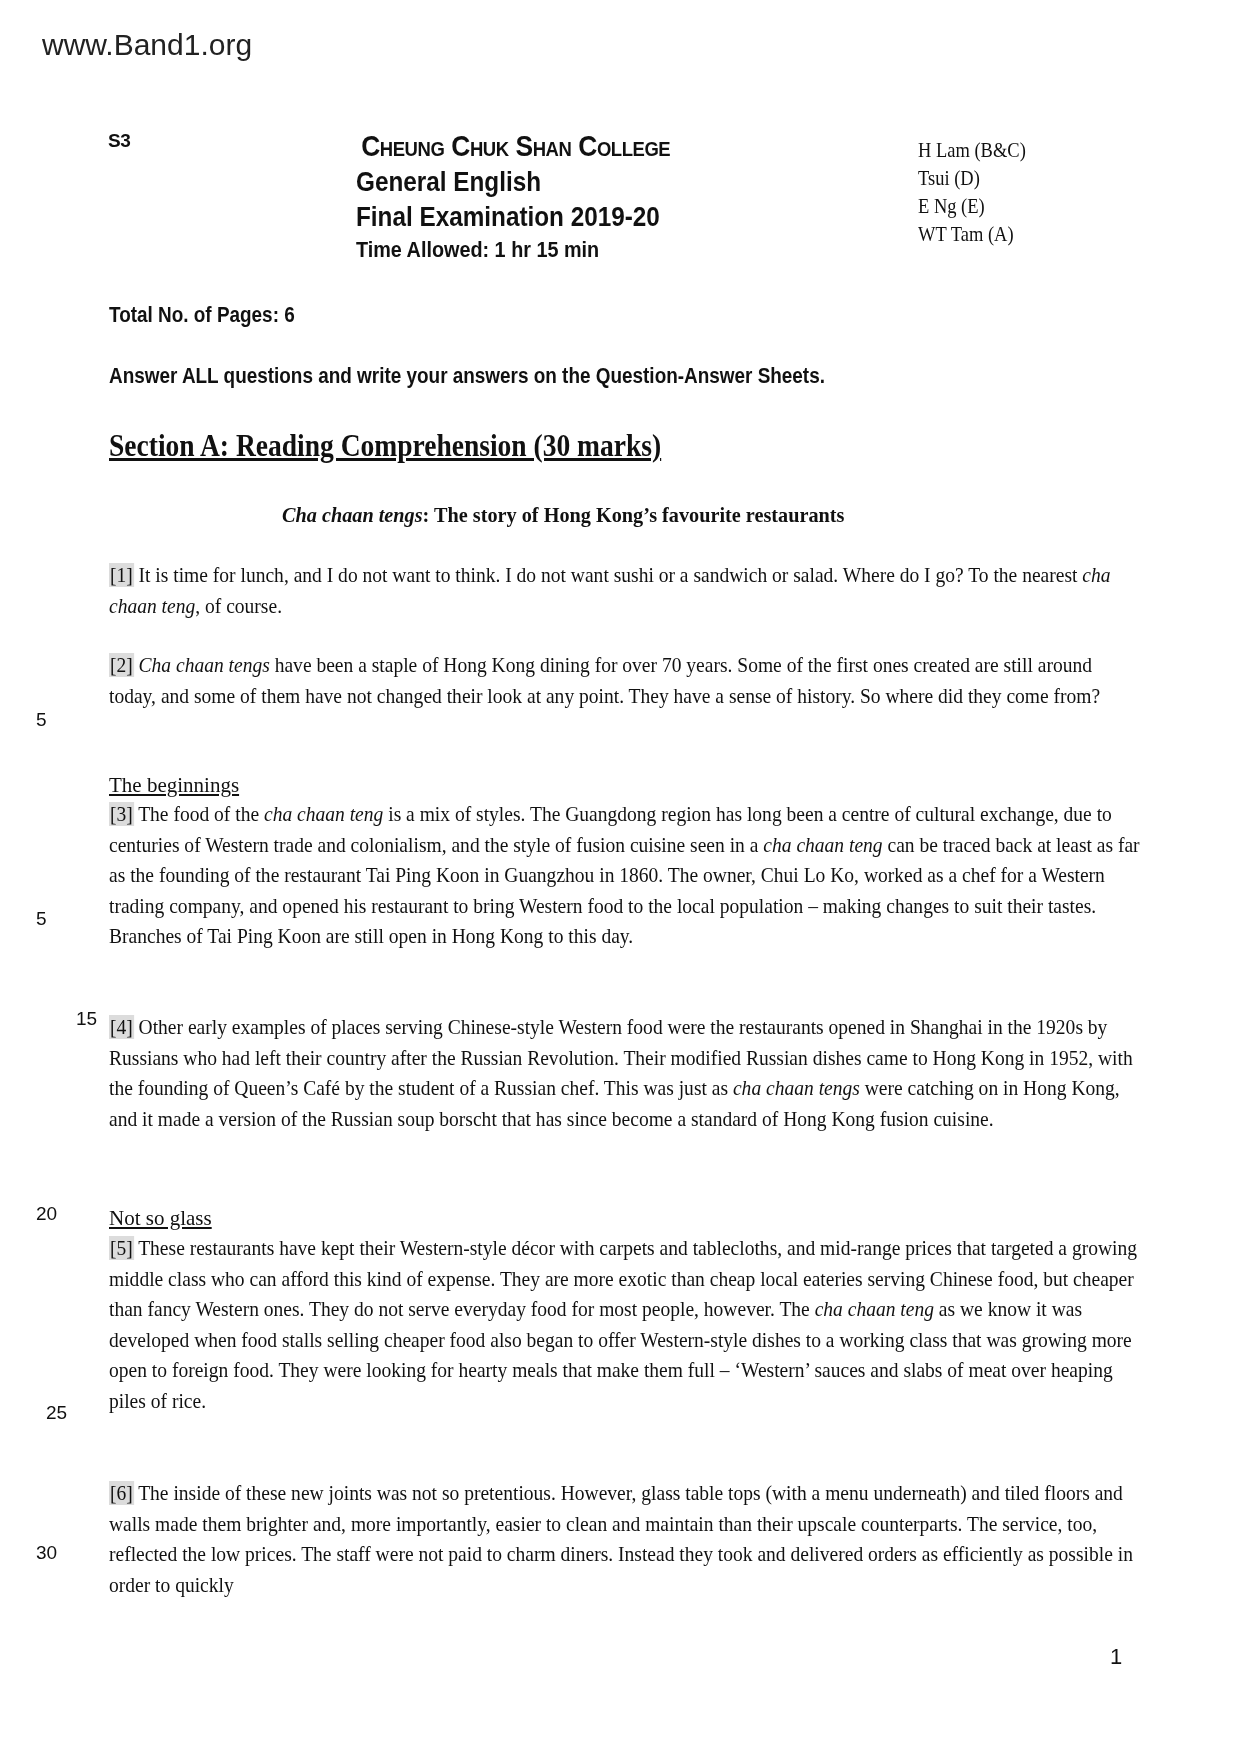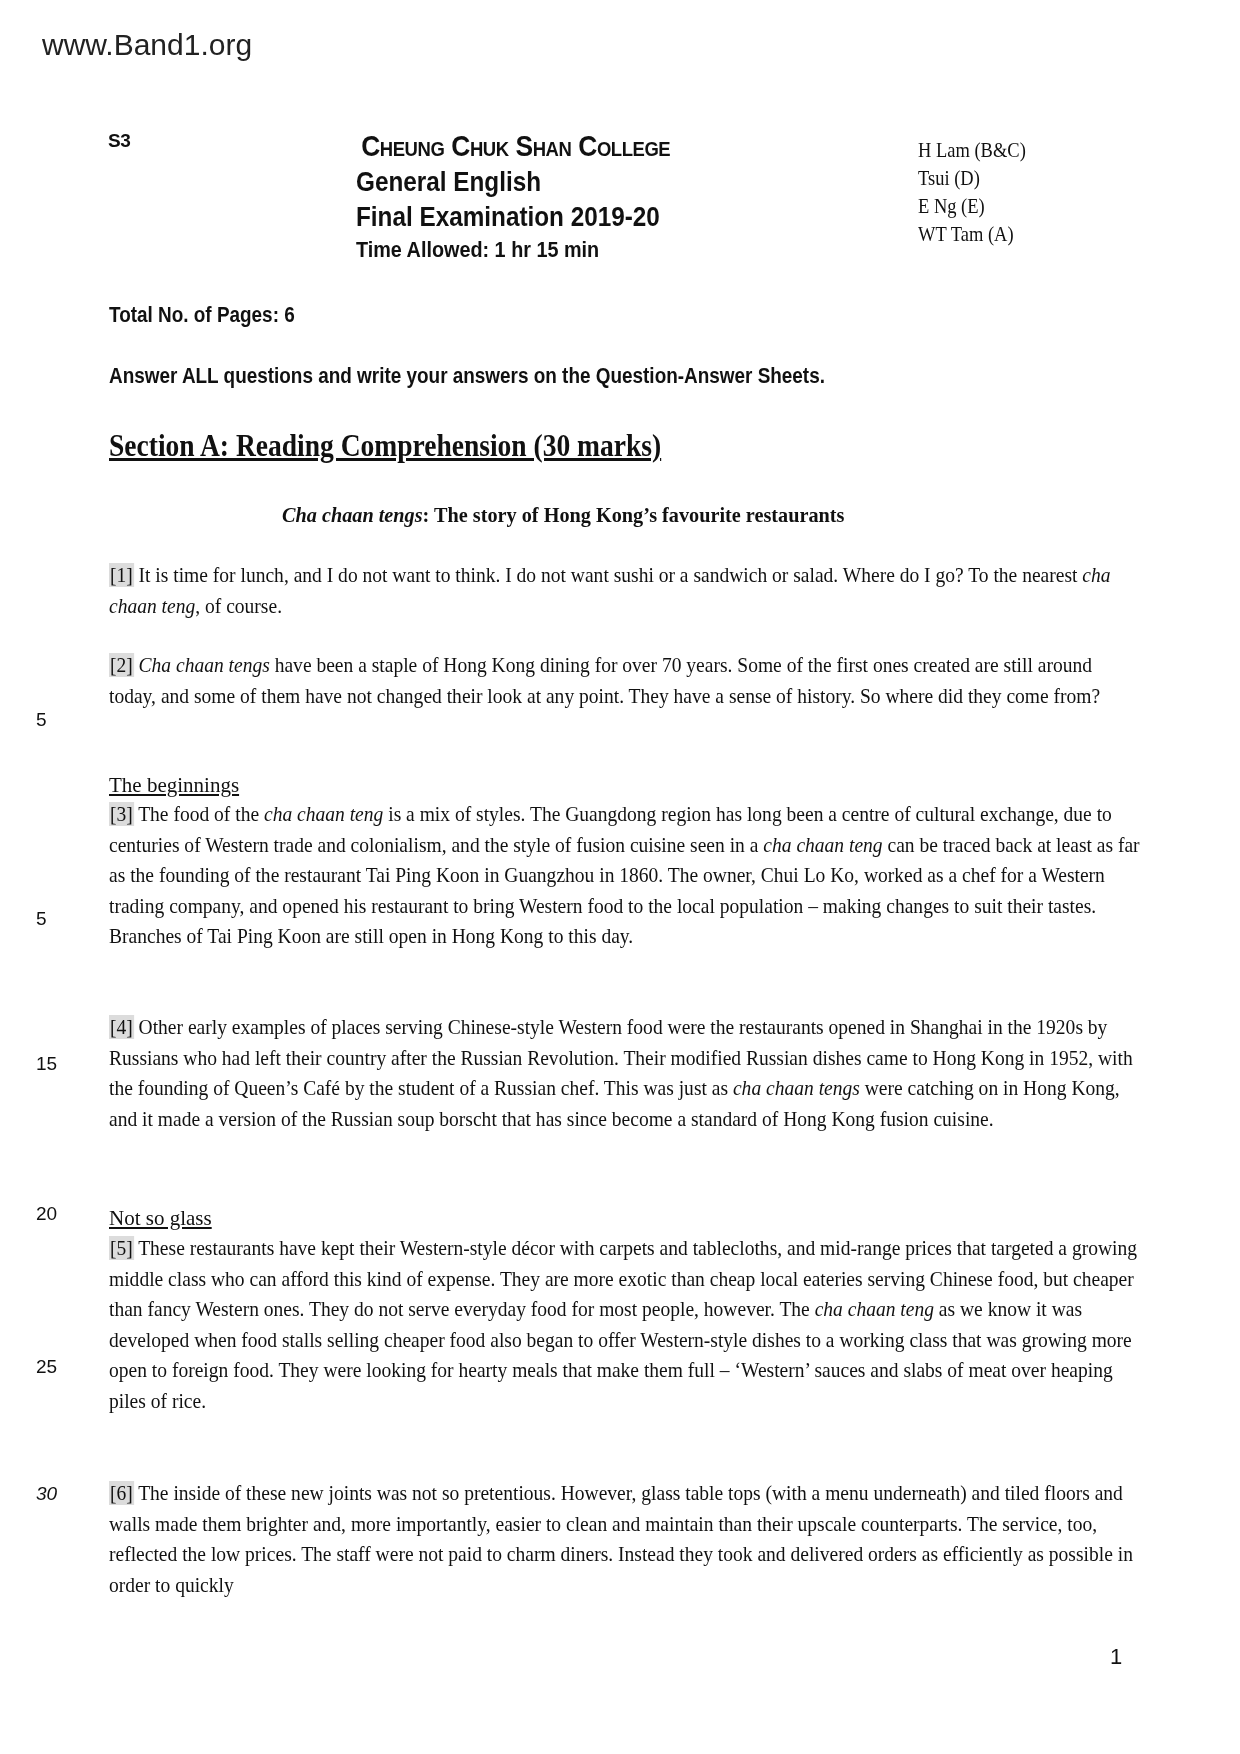--- a/index.html
+++ b/index.html
@@ -71,18 +71,18 @@
 
 <div class="para serif squeeze" style="top:1012px;"><span class="pnum">[4]</span><span> Other early examples of places serving Chinese-style Western food were the restaurants opened in Shanghai in the 1920s by Russians who had left their country after the Russian Revolution. Their modified Russian dishes came to Hong Kong in 1952, with the founding of Queen’s Café by the student of a Russian chef. This was just as </span><i>cha chaan tengs</i><span> were catching on in Hong Kong, and it made a version of the Russian soup borscht that has since become a standard of Hong Kong fusion cuisine.</span></div>
 
 <div class="subhead serif" style="top:1203px;">Not so glass</div>
 <div class="para serif squeeze" style="top:1233px;"><span class="pnum">[5]</span><span> These restaurants have kept their Western-style décor with carpets and tablecloths, and mid-range prices that targeted a growing middle class who can afford this kind of expense. They are more exotic than cheap local eateries serving Chinese food, but cheaper than fancy Western ones. They do not serve everyday food for most people, however. The </span><i>cha chaan teng</i><span> as we know it was developed when food stalls selling cheaper food also began to offer Western-style dishes to a working class that was growing more open to foreign food. They were looking for hearty meals that make them full – ‘Western’ sauces and slabs of meat over heaping piles of rice.</span></div>
 
 <div class="para serif squeeze" style="top:1478px;"><span class="pnum">[6]</span><span> The inside of these new joints was not so pretentious. However, glass table tops (with a menu underneath) and tiled floors and walls made them brighter and, more importantly, easier to clean and maintain than their upscale counterparts. The service, too, reflected the low prices. The staff were not paid to charm diners. Instead they took and delivered orders as efficiently as possible in order to quickly</span></div>
 
 <div class="line-no sans" style="top:709px;">5</div>
 <div class="line-no sans" style="top:908px;">5</div>
-<div class="line-no sans" style="top:1053px;">15</div>
+<div class="line-no sans" style="top:1008px;margin-left:40px;">15</div>
 <div class="line-no sans" style="top:1203px;">20</div>
-<div class="line-no sans" style="top:1356px;">25</div>
-<div class="line-no sans" style="top:1483px;font-style:italic;">30</div>
+<div class="line-no sans" style="top:1402px;margin-left:10px;">25</div>
+<div class="line-no sans" style="top:1542px;">30</div>
 
 <div id="page-no" class="abs sans">1</div>
 
 </body></html>

